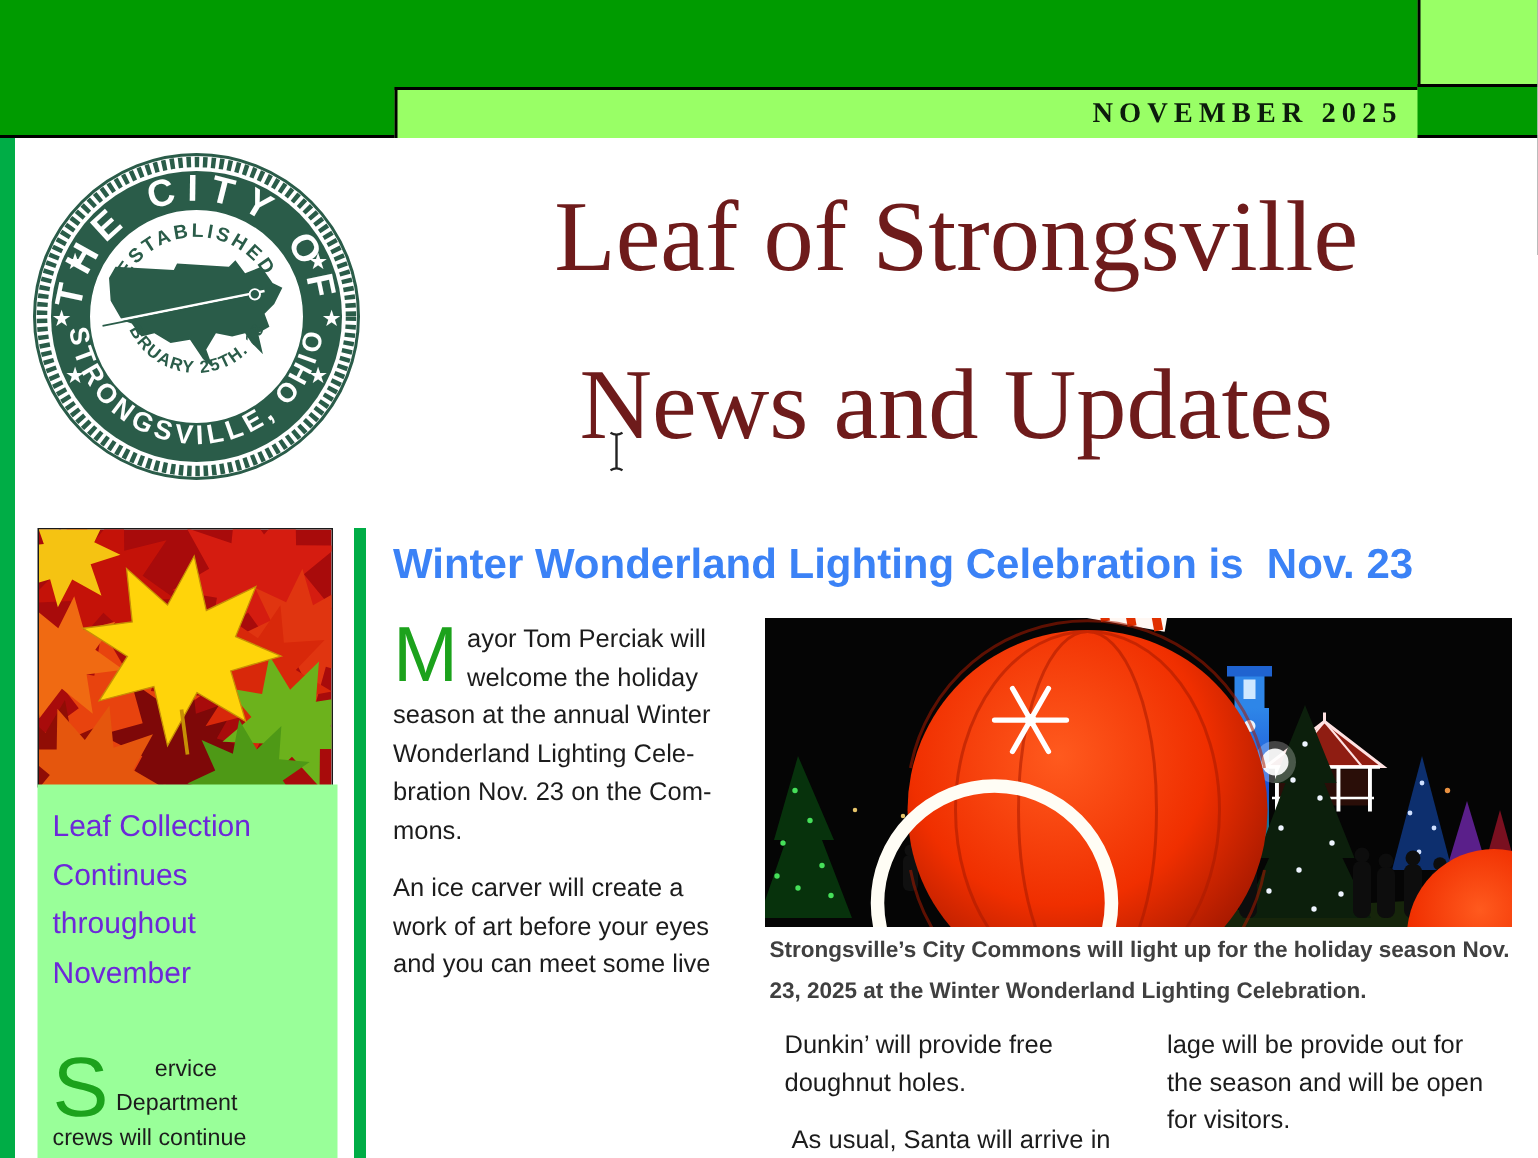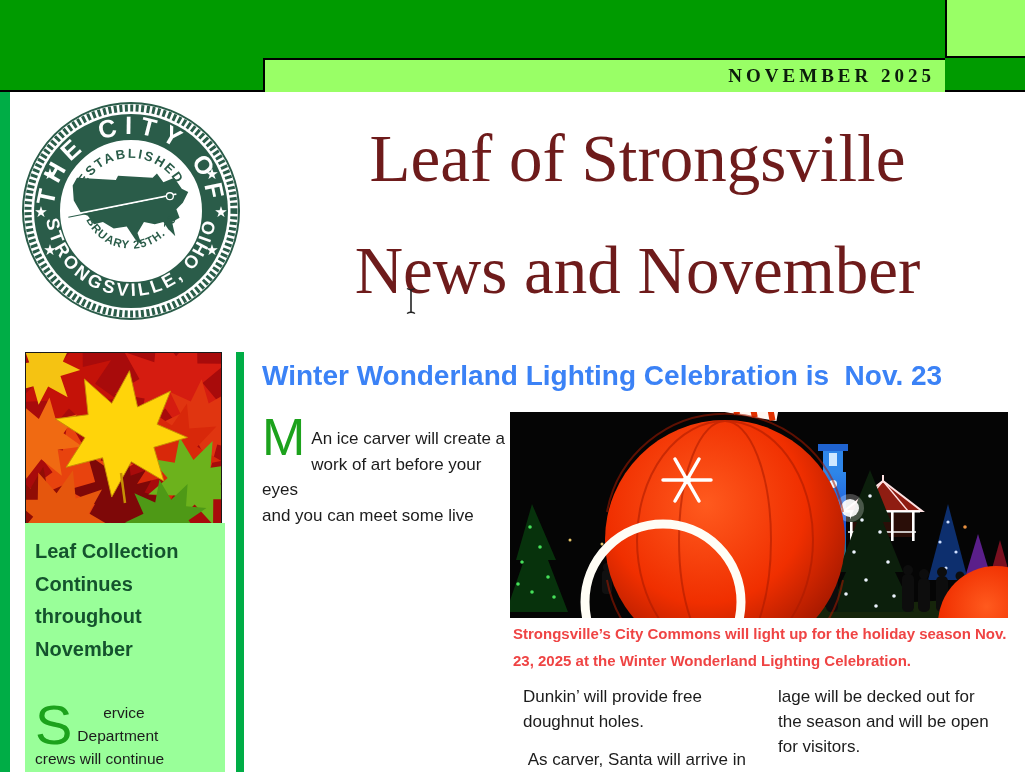--- a/index.html
+++ b/index.html
@@ -17,35 +17,35 @@
   .left-bar{position:absolute;left:0;top:92px;width:10px;height:680px;background:#00ad46;}
   .logo-box{position:absolute;left:20px;top:95px;width:222px;height:232px;}
   .title-box{position:absolute;left:250px;top:102px;width:775px;height:240px;text-align:center;
         font-family:"Liberation Serif",serif;color:#6e1b1b;}
   .title-line{font-size:67px;line-height:112px;white-space:pre;}
   .text-cursor{position:absolute;left:404px;top:286px;width:14px;height:30px;}
   
   .leaves-box{position:absolute;left:25px;top:352px;width:195px;height:171px;border:1px solid #1a1a1a;}
   .sidebar-panel{position:absolute;left:25px;top:523px;width:200px;height:249px;background:#99ff99;
         box-sizing:border-box;padding:12px 8px 0 10px;overflow:hidden;}
-  .sidebar-heading{font-weight:bold;font-size:20px;line-height:32.5px;color:#14532d;white-space:pre-wrap;}
+  .sidebar-heading{font-weight:normal;font-size:20px;line-height:32.5px;color:#6d28d9;white-space:pre-wrap;}
   .sidebar-body{margin-top:13px;font-size:15.5px;line-height:23px;color:#1c1c1c;white-space:pre-wrap;}
   .dropcap{float:left;color:#1ca21c;font-weight:400;}
   .dropcap.s{font-size:56px;line-height:44px;padding-right:5px;margin-top:2px;}
   .dropcap.m{font-size:52px;line-height:42px;padding-right:6px;margin-top:3px;}
   .divider{position:absolute;left:236px;top:352px;width:8px;height:420px;background:#00ad46;}
   
   .headline{position:absolute;left:262px;top:360px;width:752px;font-weight:bold;font-size:28px;
         color:#3b82f6;white-space:pre-wrap;}
   .col1{position:absolute;left:262px;top:413px;width:250px;height:359px;overflow:hidden;
         font-size:17px;line-height:25.5px;color:#1c1c1c;}
   .col1 p{margin:0 0 13px 0;white-space:pre-wrap;}
   .photo-box{position:absolute;left:510px;top:412px;width:498px;height:206px;background:#000;}
   .caption{position:absolute;left:513px;top:620px;width:500px;font-weight:bold;font-size:15px;
-        line-height:27px;color:#ef4444;white-space:pre-wrap;}
+        line-height:27px;color:#404040;white-space:pre-wrap;}
   .colA{position:absolute;left:523px;top:684px;width:252px;height:88px;overflow:hidden;
         font-size:17px;line-height:25px;color:#1c1c1c;}
   .colA p{margin:0 0 13px 0;white-space:pre-wrap;}
   .colB{position:absolute;left:778px;top:684px;width:240px;font-size:17px;line-height:25px;
         color:#1c1c1c;white-space:pre-wrap;}
 </style>
 </head>
 <body>
 
 <div id="page">
@@ -93,21 +93,21 @@
         <circle cx="36" cy="-10" r="3.2" fill="#2a5c49" stroke="#ffffff" stroke-width="1.2"></circle>
       </g>
       <text font-family="Liberation Sans,sans-serif" font-weight="bold" font-size="11.5" letter-spacing="1" fill="#2a5c49">
         <textPath href="#arcFeb" startOffset="50%" text-anchor="middle">FEBRUARY 25TH. 1818</textPath>
       </text>
     </svg>
   </div>
 
   <div class="title-box">
     <div class="title-line">Leaf of Strongsville</div>
-    <div class="title-line">News and November</div>
+    <div class="title-line">News and Updates</div>
   </div>
   <div class="text-cursor">
     <svg width="14" height="30" viewBox="0 0 14 30">
       <line x1="7" y1="4" x2="7" y2="26" stroke="#222" stroke-width="1.6"></line>
       <path d="M3,2.5 Q7,5 11,2.5" fill="none" stroke="#222" stroke-width="1.4"></path>
       <path d="M3,27.5 Q7,25 11,27.5" fill="none" stroke="#222" stroke-width="1.4"></path>
     </svg>
   </div>
 
   <div class="leaves-box">
@@ -144,21 +144,26 @@
 their annual fall leaf
 collection through at</span>
     </div>
   </div>
 
   <div class="divider"></div>
 
   <div class="headline">Winter Wonderland Lighting Celebration is  Nov. 23</div>
 
   <div class="col1">
-    <p><span class="dropcap m">M</span></p>
+    <p><span class="dropcap m">M</span><span>ayor Tom Perciak will
+welcome the holiday
+season at the annual Winter
+Wonderland Lighting Cele-
+bration Nov. 23 on the Com-
+mons.</span></p>
     <p>An ice carver will create a
 work of art before your eyes
 and you can meet some live</p>
   </div>
 
   <div class="photo-box">
     <svg width="498" height="206" viewBox="0 0 498 206">
       <defs>
         <radialGradient id="ball" cx="42%" cy="35%" r="75%">
           <stop offset="0%" stop-color="#ff5a1e"></stop>
@@ -302,20 +307,20 @@
       <circle cx="486" cy="212" r="58" fill="url(#ball)"></circle>
     </svg>
   </div>
 
   <div class="caption">Strongsville’s City Commons will light up for the holiday season Nov.
 23, 2025 at the Winter Wonderland Lighting Celebration.</div>
 
   <div class="colA">
     <p>Dunkin’ will provide free
 doughnut holes.</p>
-    <p> As carver, Santa will arrive in</p>
-  </div>
-
-  <div class="colB">lage will be decked out for
+    <p> As usual, Santa will arrive in</p>
+  </div>
+
+  <div class="colB">lage will be provide out for
 the season and will be open
 for visitors.</div>
 
 </div>
 
 </body></html>

